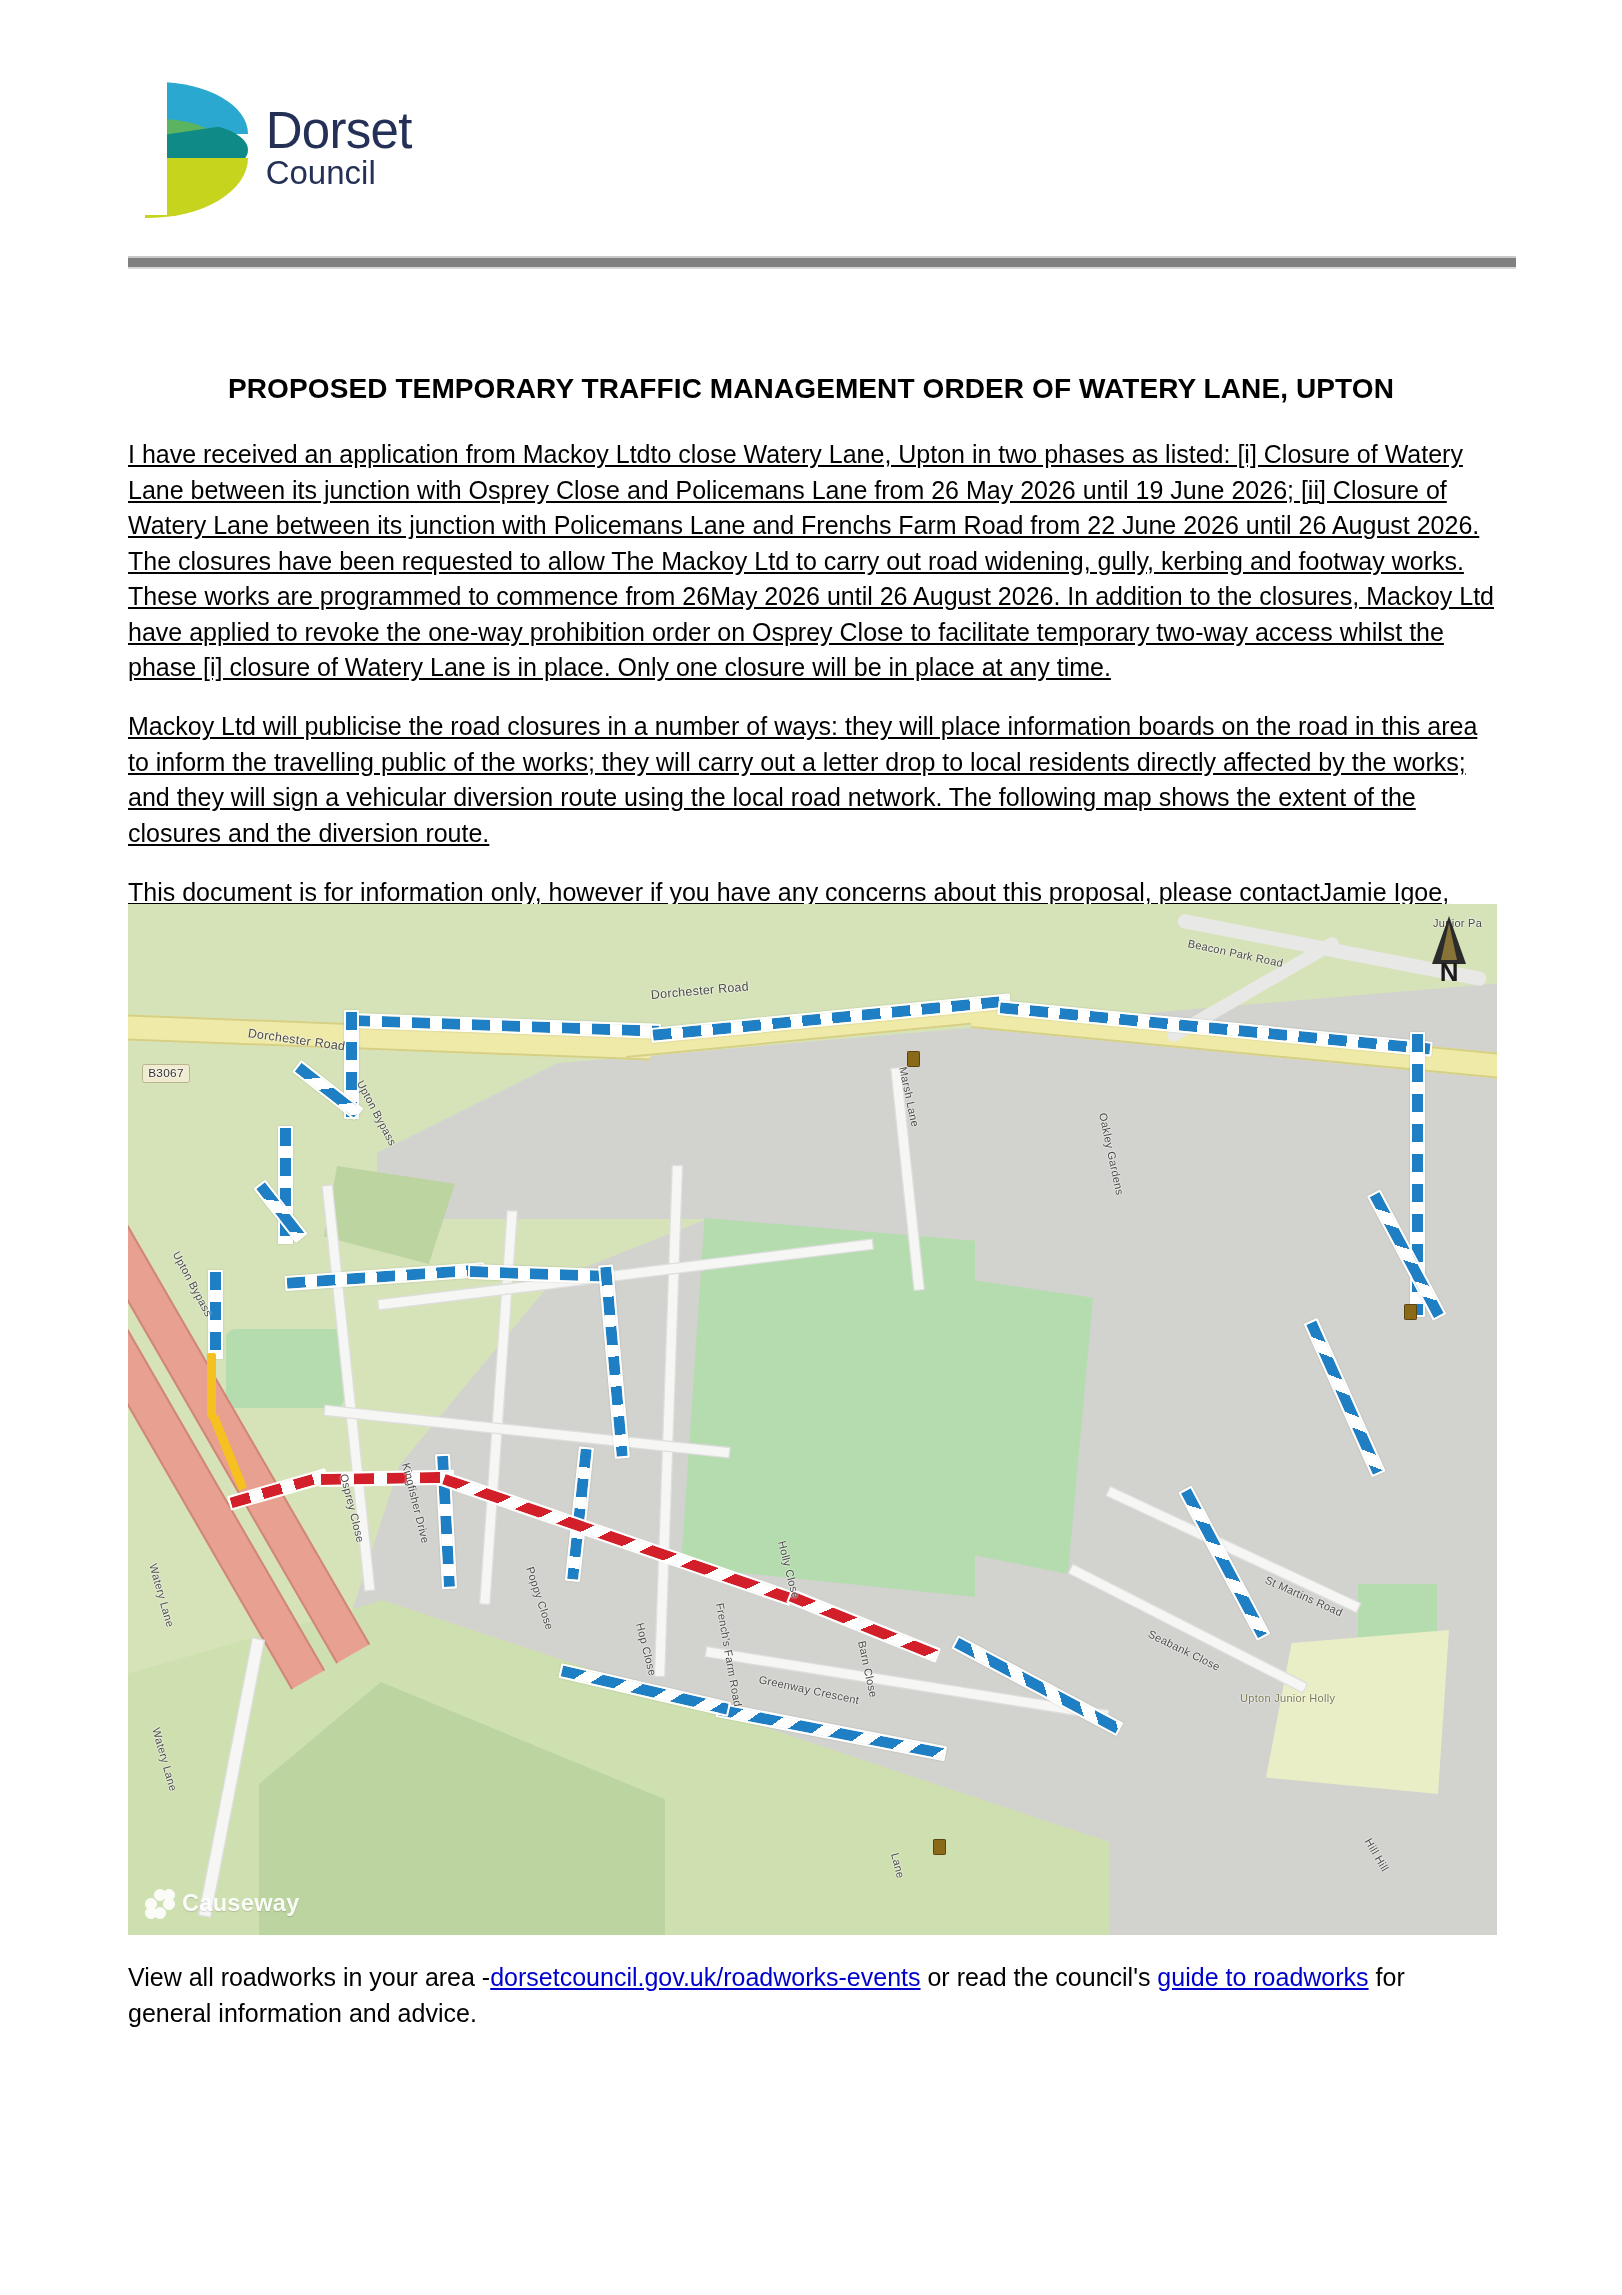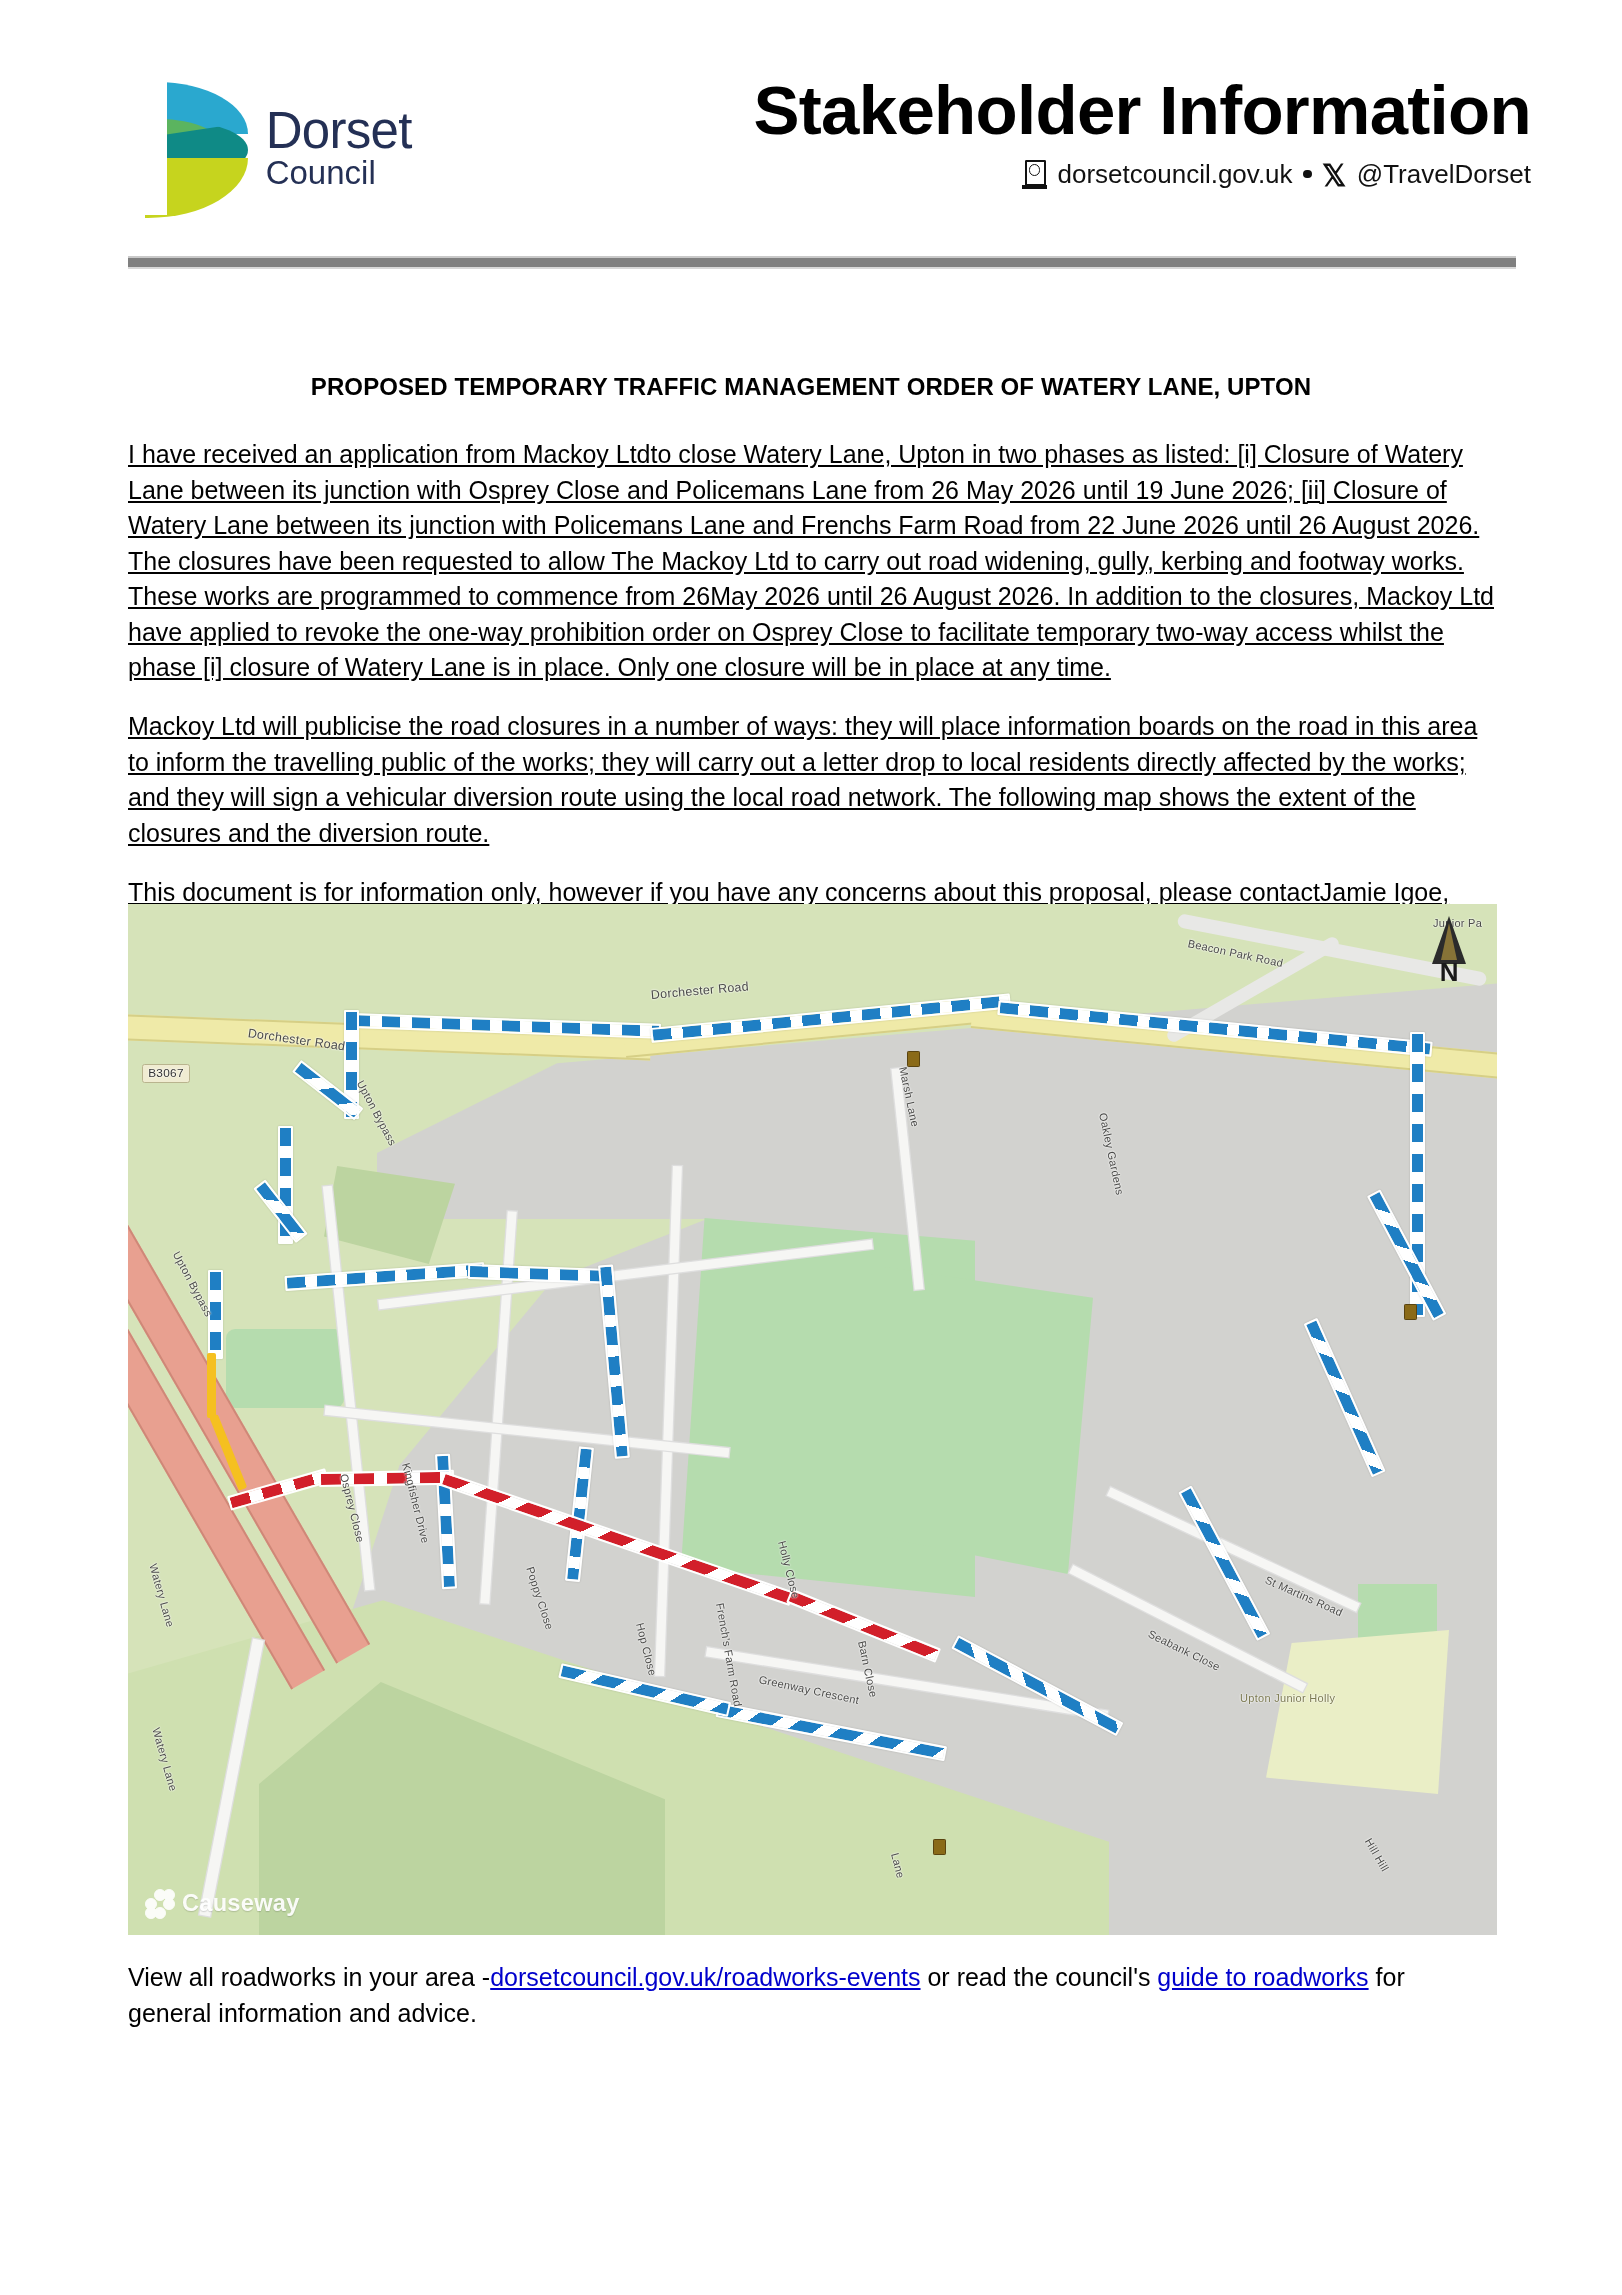--- a/index.html
+++ b/index.html
@@ -194,21 +194,21 @@
     color: #000;
   }
 
   
   .doc-title {
     position: absolute;
     left: 0;
     right: 0;
     top: 373px;
     text-align: center;
-    font-size: 24px;
+    font-size: 28px;
     font-weight: 700;
     color: #000;
     letter-spacing: 0.1px;
   }
 
   
   .body-text {
     position: absolute;
     left: 128px;
     top: 437px;
@@ -431,34 +431,20 @@
         <div class="seg seg-mid"></div>
         <div class="seg seg-bot"></div>
         <div class="notch"></div>
       </div>
       <div class="logo-text">
         <span class="l1">Dorset</span>
         <span class="l2">Council</span>
       </div>
     </div>
 
-    <div class="header-right">
-      <div class="hr-title">Stakeholder Information</div>
-      <div class="hr-sub">
-        <span class="mini-icon">
-          <span class="body"></span>
-            <span class="globe"></span>
-            <span class="base"></span>
-        </span>
-        <span>dorsetcouncil.gov.uk</span>
-        <span class="dot-sep"></span>
-        <span class="x-logo">𝕏</span>
-        <span>@TravelDorset</span>
-      </div>
-    </div>
   </div>
 
   <div class="header-rule"></div>
 
 
   <div class="doc-title">PROPOSED TEMPORARY TRAFFIC MANAGEMENT ORDER OF WATERY LANE, UPTON</div>
 
   <div class="body-text">
     <p>I have received an application from Mackoy Ltdto close Watery Lane, Upton in two phases as listed: [i] Closure of Watery Lane between its junction with Osprey Close and Policemans Lane from 26 May 2026 until 19 June 2026; [ii] Closure of Watery Lane between its junction with Policemans Lane and Frenchs Farm Road from 22 June 2026 until 26 August 2026. The closures have been requested to allow The Mackoy Ltd to carry out road widening, gully, kerbing and footway works. These works are programmed to commence from 26May 2026 until 26 August 2026. In addition to the closures, Mackoy Ltd have applied to revoke the one-way prohibition order on Osprey Close to facilitate temporary two-way access whilst the phase [i] closure of Watery Lane is in place. Only one closure will be in place at any time.</p>
     <p>Mackoy Ltd will publicise the road closures in a number of ways: they will place information boards on the road in this area to inform the travelling public of the works; they will carry out a letter drop to local residents directly affected by the works; and they will sign a vehicular diversion route using the local road network. The following map shows the extent of the closures and the diversion route.</p>

